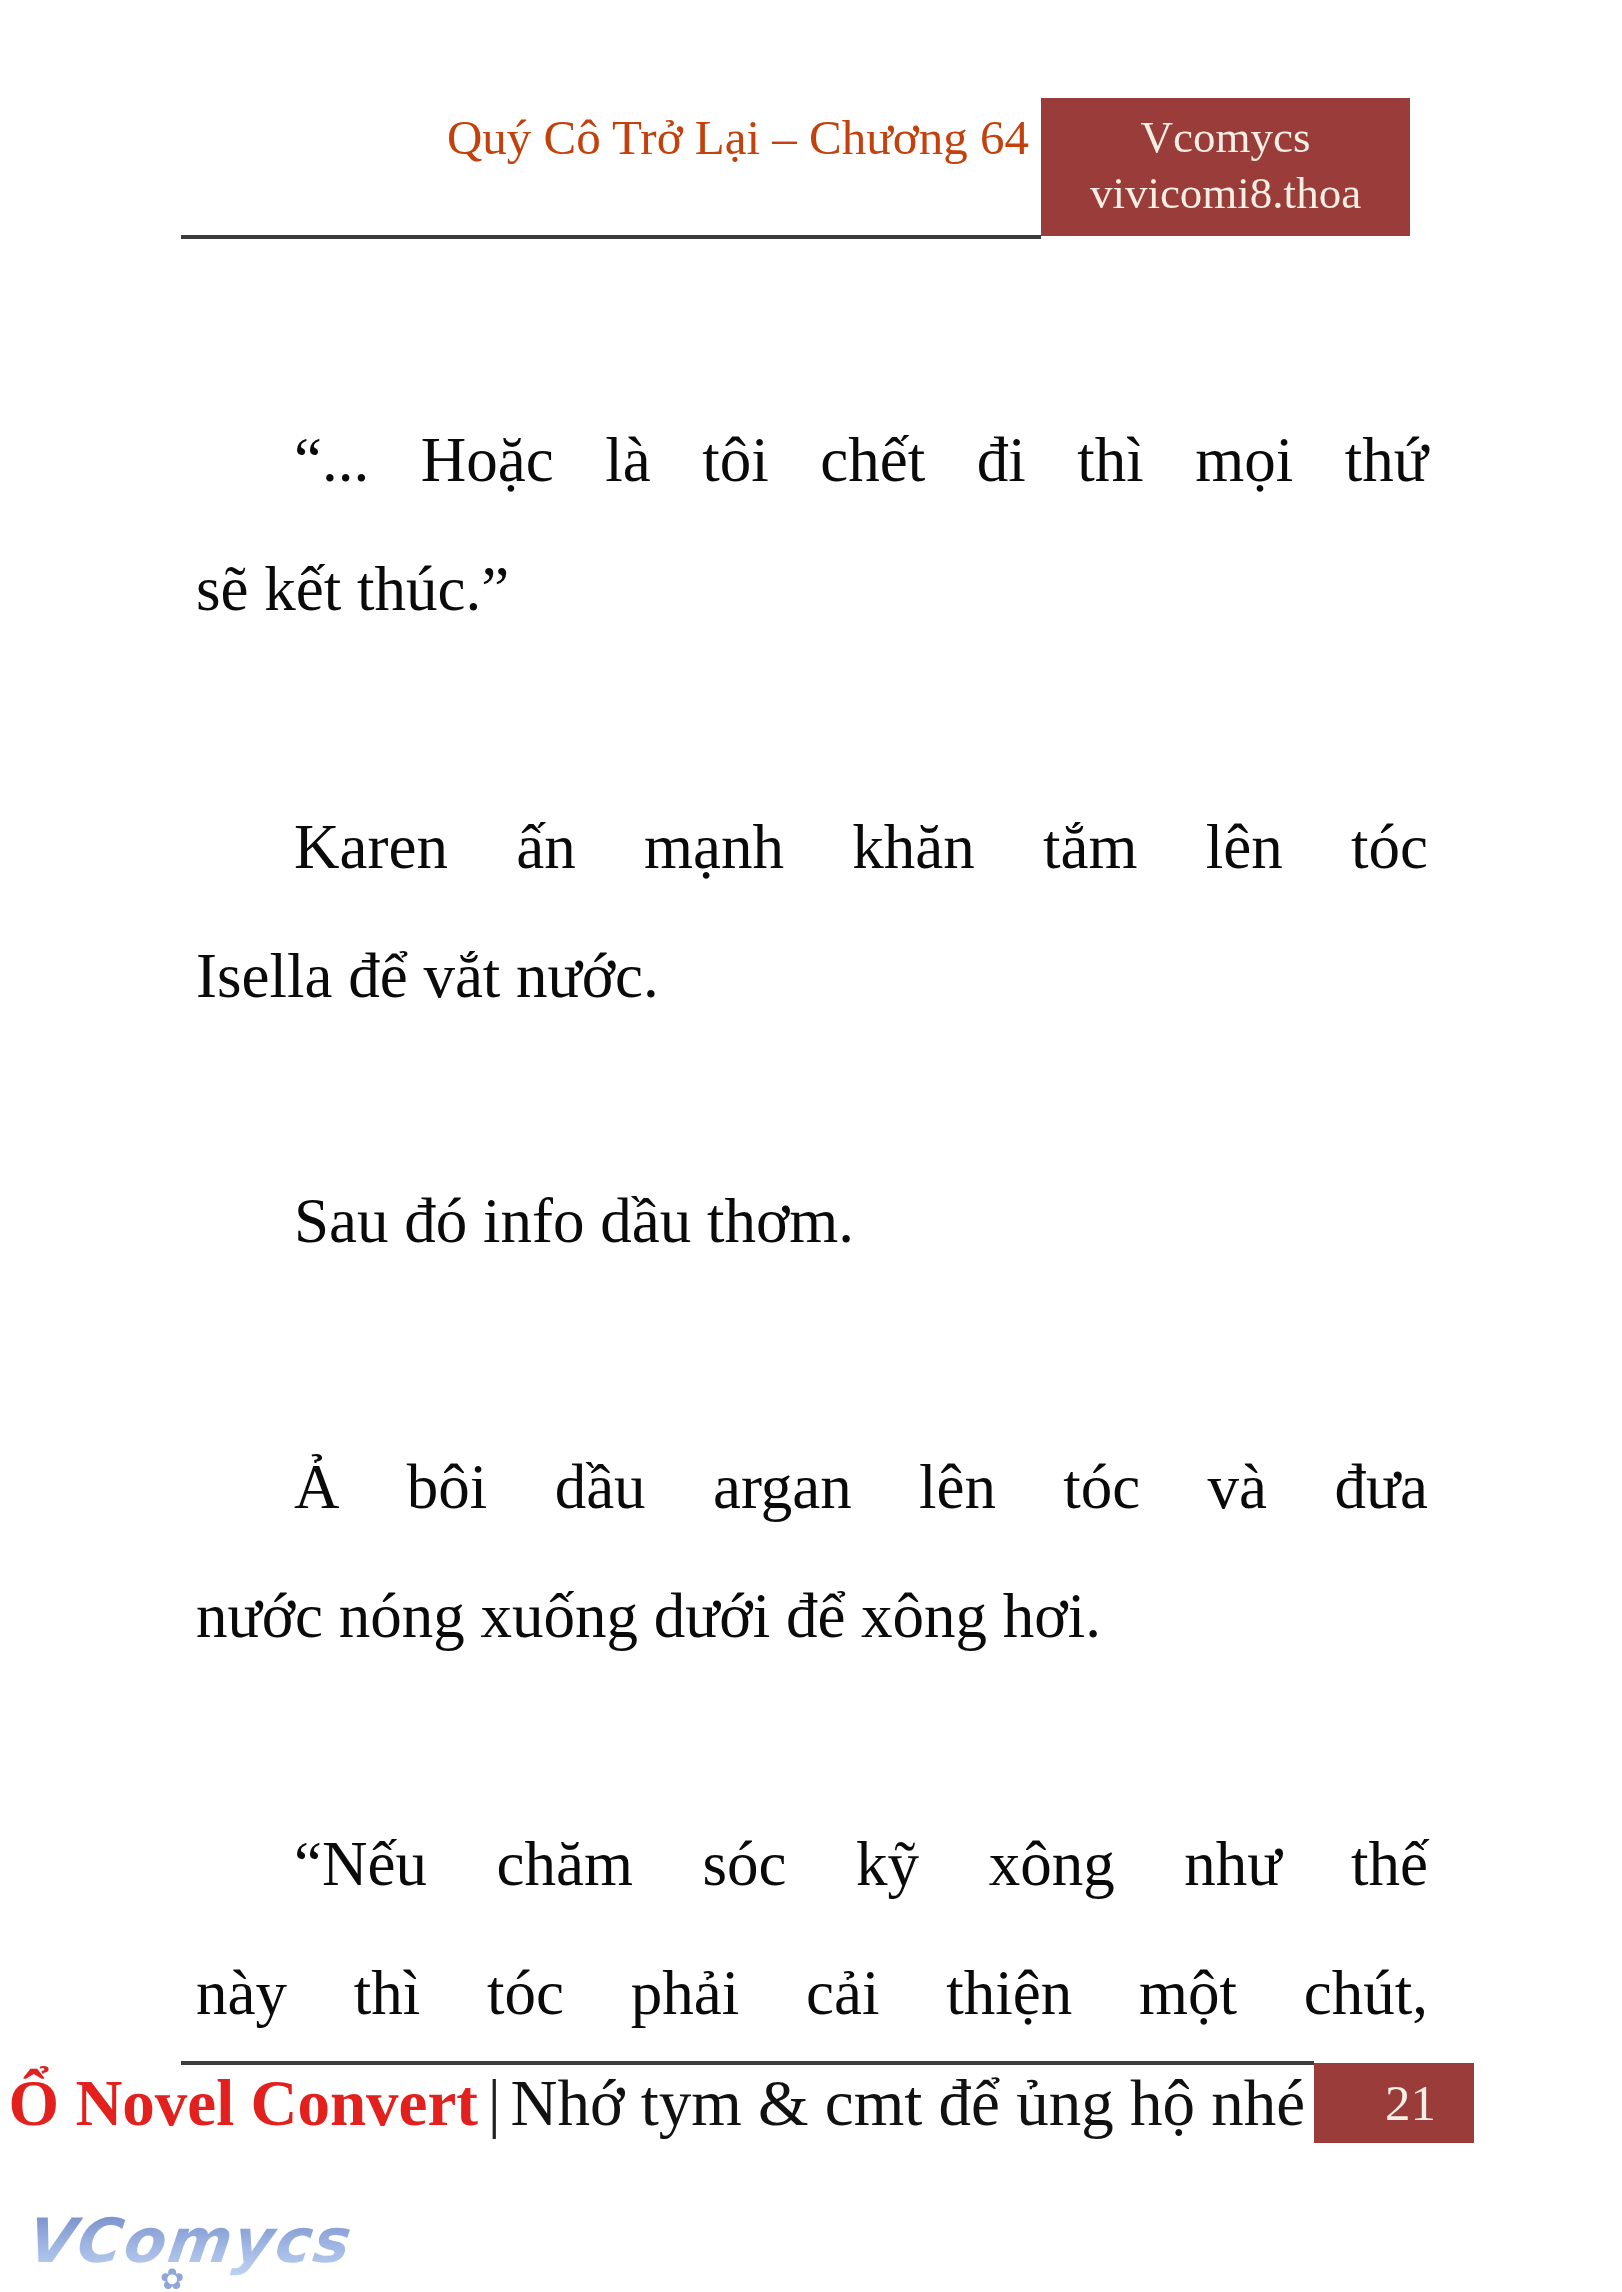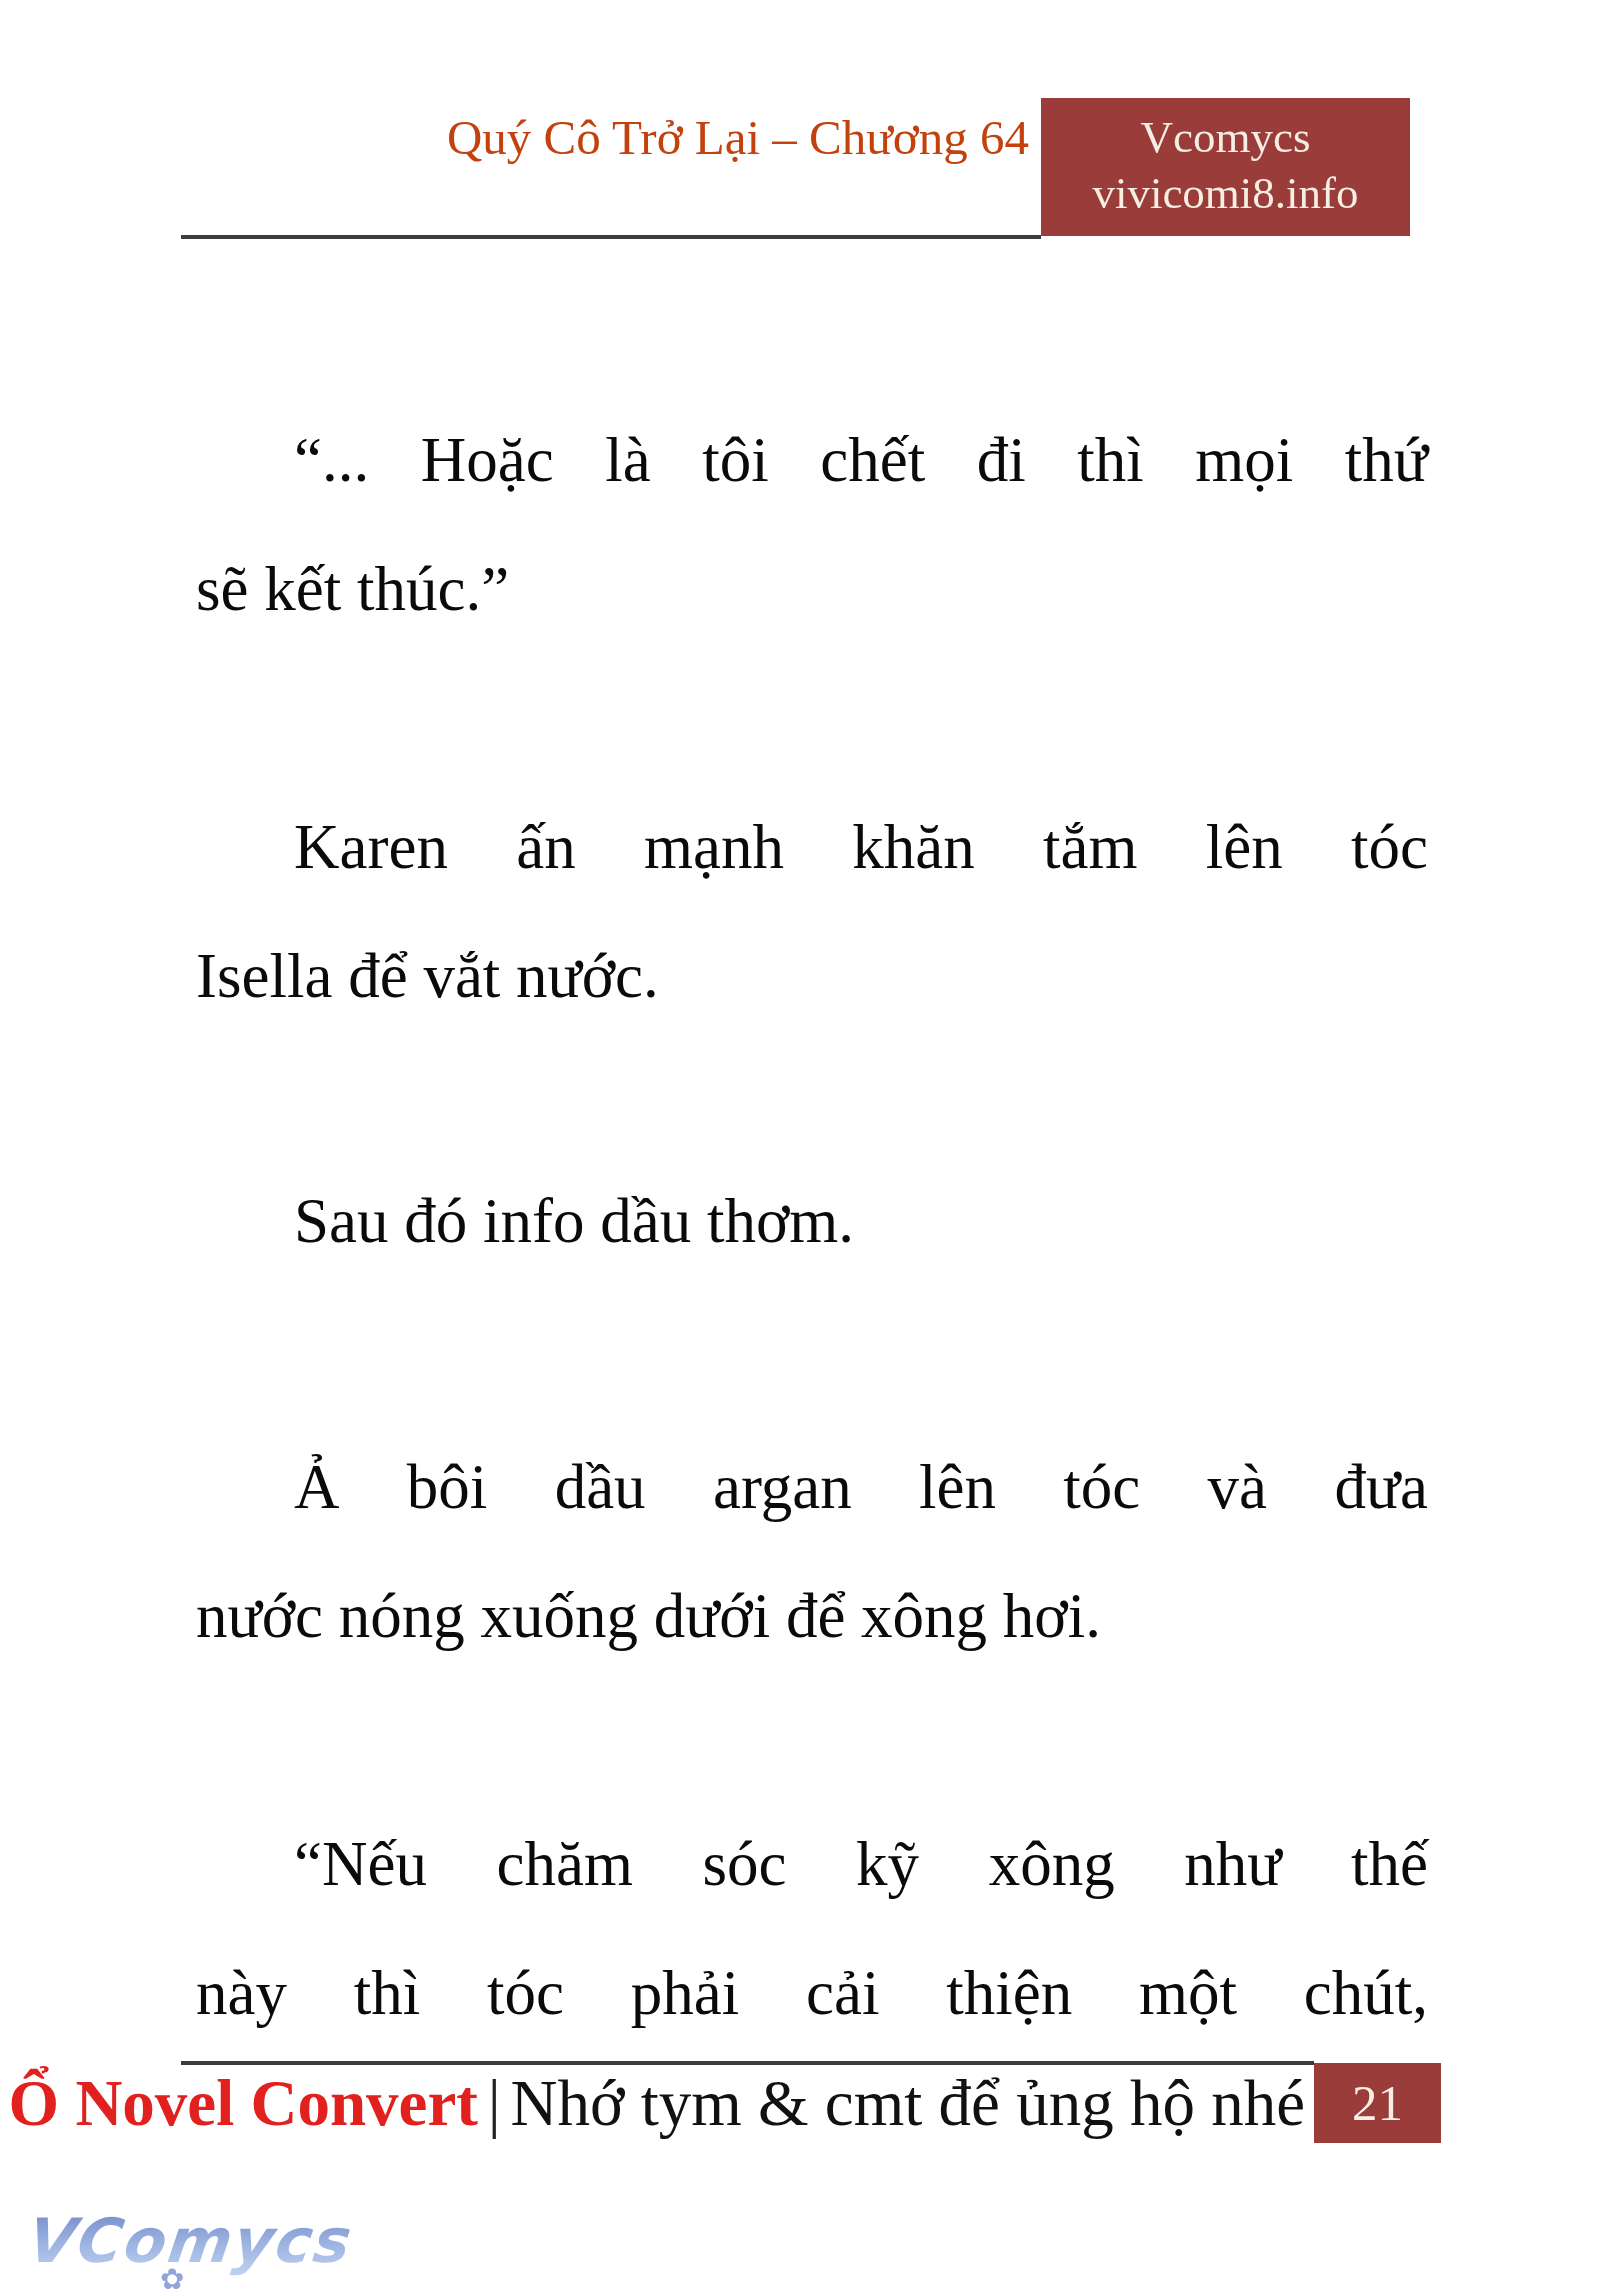--- a/index.html
+++ b/index.html
@@ -39,21 +39,21 @@
   }
   .footer-text{
     position:absolute;top:2072px;right:317px;white-space:nowrap;
     font-size:65px;line-height:63px;color:#111111;
   }
   .footer-brand{color:#e2201e;font-weight:bold;}
   .footer-sep{color:#222222;font-weight:normal;padding:0 9.8px;}
   .page-box{
     position:absolute;left:1314px;top:2063px;width:127px;height:80px;
     background:#9a3c39;color:#f5efe6;text-align:center;
-    font-size:51px;line-height:80px;
+    font-size:51px;line-height:80px;padding-left:33px;
   }
   
   .watermark{
     position:absolute;left:29px;top:2205px;
     font-family:"DejaVu Sans","Liberation Sans",sans-serif;
     font-style:italic;font-weight:bold;font-size:61px;letter-spacing:2px;
     transform:skewX(-8deg);
     background:linear-gradient(180deg,#6e86c4 0%,#9db4e2 55%,#bfd2f2 100%);
     -webkit-background-clip:text;background-clip:text;color:transparent;
     white-space:nowrap;
@@ -66,21 +66,21 @@
 </style>
 </head>
 <body>
 
 <div class="header-title">
   <div>Quý Cô Trở Lại – Chương 64</div>
 </div>
 <div class="header-rule"></div>
 <div class="brand-box">
   <div>Vcomycs</div>
-  <div>vivicomi8.info</div>
+  <div>vivicomi8.thoa</div>
 </div>
 
 <div class="para" id="para1">
   <div class="line just ind">“... Hoặc là tôi chết đi thì mọi thứ</div>
   <div class="line">sẽ kết thúc.”</div>
 </div>
 <div class="para" id="para2">
   <div class="line just ind">Karen ấn mạnh khăn tắm lên tóc</div>
   <div class="line">Isella để vắt nước.</div>
 </div>

